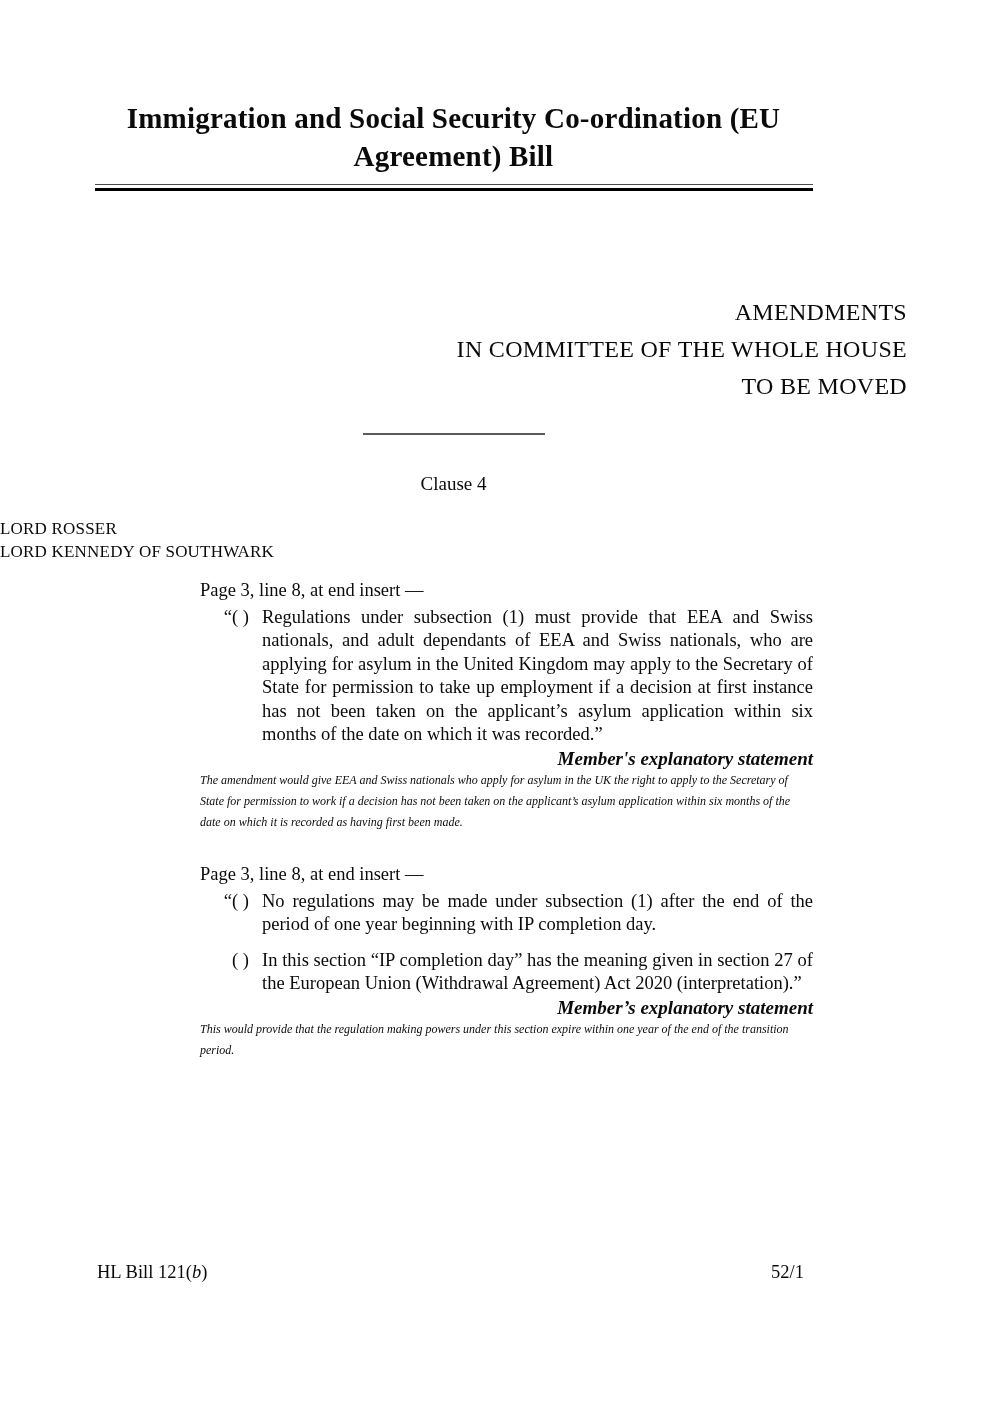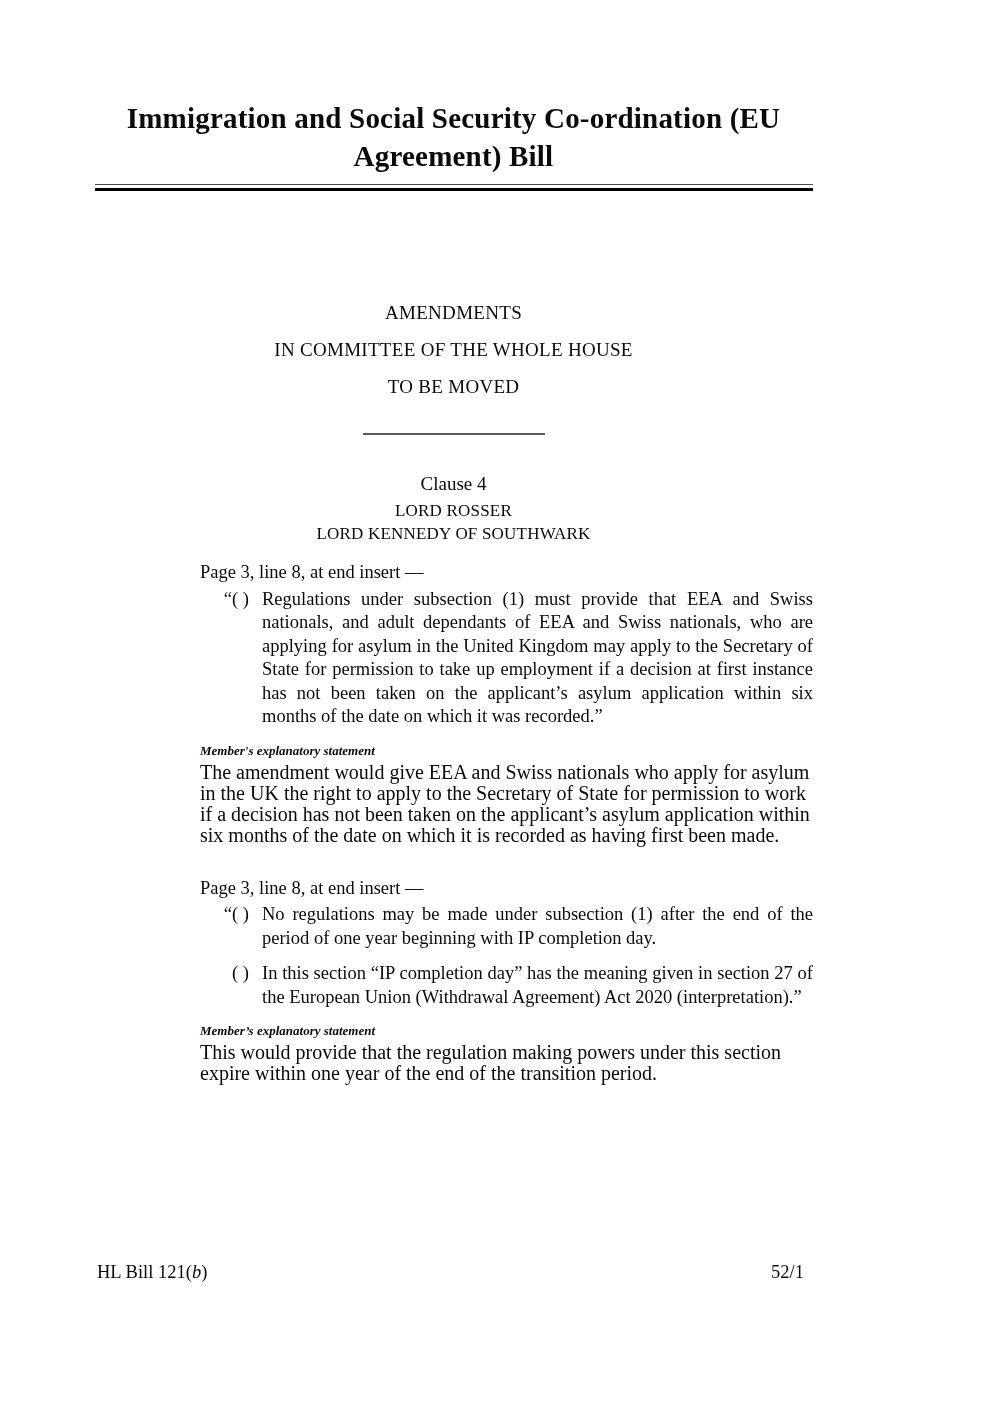--- a/index.html
+++ b/index.html
@@ -26,41 +26,40 @@
     letter-spacing: 0.2px;
   }
   .double-rule {
     height: 3px;
     border-top: 1px solid #4a4a4a;
     border-bottom: 3px solid #000000;
     margin: 9px 94px 0 95px;
   }
   .meta-heading {
     margin-top: 103px;
-    text-align: center;
-    font-size: 19px;
+    text-align: right;
+    font-size: 24px;
     line-height: 37px;
     letter-spacing: 0.3px;
   }
   .short-rule {
     width: 182px;
     border: none;
     border-top: 2px solid #5a5a5a;
     margin: 28px auto 0 auto;
   }
   .clause-heading {
     margin: 39px 0 0 0;
     text-align: center;
     font-size: 19px;
     line-height: 20px;
     font-weight: 400;
   }
   .sponsors {
-    margin-top: 6px;
-    text-align: center;
+    margin-top: 24px;
     font-size: 17px;
     line-height: 22.5px;
     letter-spacing: 0.2px;
   }
   .content {
     margin: 0 94px 0 200px;
     font-size: 18.5px;
     line-height: 23.5px;
   }
   .instruction {
@@ -81,28 +80,29 @@
     box-sizing: border-box;
     text-align: right;
     padding-right: 13px;
     white-space: nowrap;
   }
   .ptext {
     flex: 1;
     text-align: justify;
   }
   .expl-heading {
-    margin-top: 10px;
     font-weight: 700;
     font-style: italic;
-    font-size: 13px;
+    font-size: 19px;
     line-height: 23px;
+    text-align: right;
   }
   .expl-text {
-    font-size: 20px;
+    font-style: italic;
+    font-size: 12px;
     line-height: 21.3px;
     max-width: 692px;
   }
   .footer {
     position: absolute;
     top: 1261px;
     left: 97px;
     right: 103px;
     display: flex;
     justify-content: space-between;

